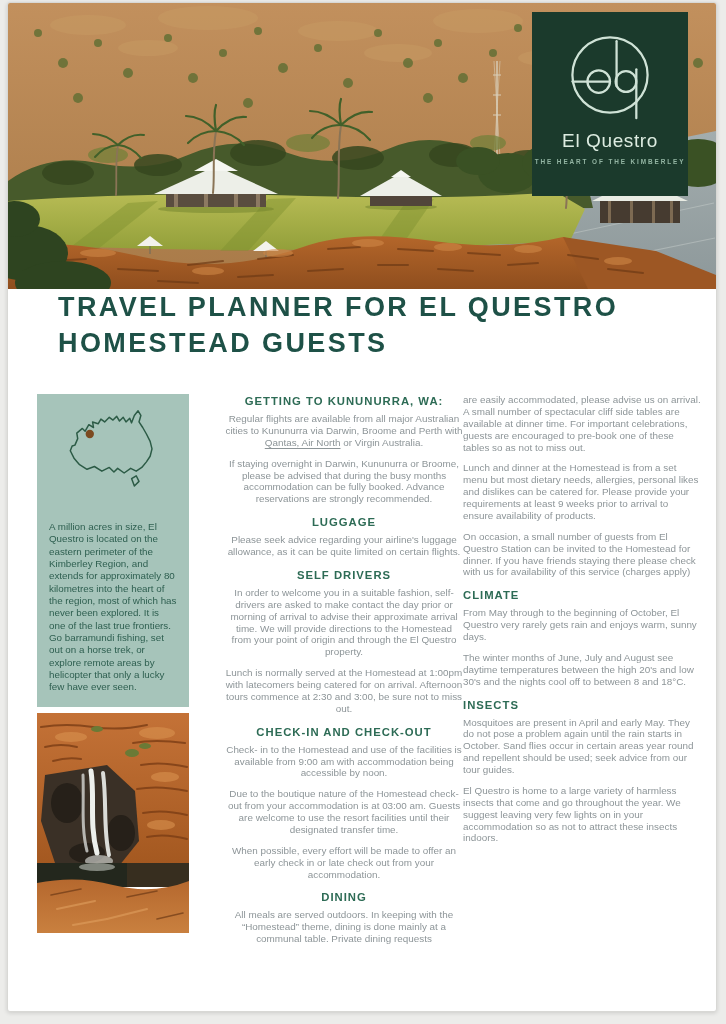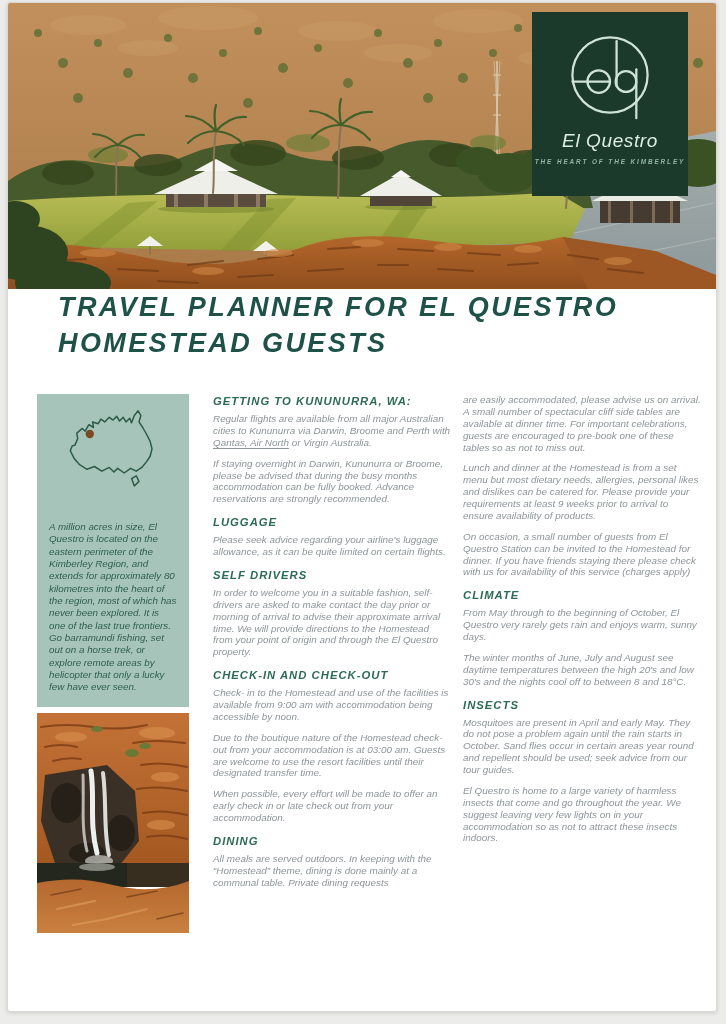--- a/index.html
+++ b/index.html
@@ -1,37 +1,37 @@
 <!DOCTYPE html>
 <html><head>
 <meta charset="utf-8">
 <style>
   html,body{margin:0;padding:0;background:#ececeb;}
   .canvas{position:relative;width:726px;height:1024px;background:#eceCEA;overflow:hidden;
-          font-family:"Liberation Sans",sans-serif;font-style:italic;}
+          font-family:"Liberation Sans",sans-serif;}
   .page{position:absolute;left:7px;top:2px;width:710px;height:1010px;background:#ffffff;
         border:1px solid #d8d8d5;border-radius:3px;box-shadow:0 1px 4px rgba(0,0,0,.14);
         overflow:hidden;box-sizing:border-box;}
   .hero{position:absolute;top:0;left:0;width:708px;height:286px;overflow:hidden;}
   .hero svg{display:block;}
   .badge{position:absolute;top:9px;right:28px;width:156px;height:184px;background:#1b3a2c;
          display:flex;flex-direction:column;align-items:center;padding-top:16px;box-sizing:border-box;}
   .badge-logo{width:94px;height:94px;}
   .badge-name{margin-top:8px;color:#ddece1;font-size:19px;letter-spacing:.6px;font-weight:400;}
   .badge-tagline{margin-top:6px;color:#93b5a3;font-size:6.4px;letter-spacing:1.9px;font-weight:700;}
   .doc-title{position:absolute;left:50px;top:287px;width:630px;margin:0;color:#1e5147;
              font-size:27px;font-weight:700;letter-spacing:2.4px;line-height:1.33;}
   .doc-title span{display:block;}
   .col{position:absolute;top:391px;}
   .col-side{left:29px;width:125px;}
   .mapbox{background:#a6c4ba;width:152px;box-sizing:border-box;padding:12px 12px 13px;}
   .mapbox svg{display:block;margin:2px auto 9px;}
   .blurb{color:#2e5f50;font-size:9.8px;line-height:1.26;margin:0;}
   .waterfall{display:block;margin-top:6px;}
-  .col-mid{left:205px;width:238px;}
+  .col-mid{left:217px;width:238px;text-align:center;}
   .col-right{left:455px;width:238px;}
   .sec{color:#2d6b55;font-size:11.3px;font-weight:700;letter-spacing:1px;margin:11px 0 6px;}
   .sec.first{margin-top:1px;}
   .body-p{color:#8d9598;font-size:9.9px;line-height:1.2;margin:0 0 9px;}
   .linkish{text-decoration:underline;text-underline-offset:1.5px;}
 </style>
 </head>
 <body>
 
 <div class="canvas">
@@ -340,20 +340,21 @@
     <div class="col col-mid">
       <h3 class="sec first">GETTING TO KUNUNURRA, WA:</h3>
       <p class="body-p"><span>Regular flights are available from all major Australian cities to Kununurra via Darwin, Broome and Perth with </span><span class="linkish">Qantas, Air North</span><span> or Virgin Australia.</span></p>
       <p class="body-p">If staying overnight in Darwin, Kununurra or Broome, please be advised that during the busy months accommodation can be fully booked. Advance reservations are strongly recommended.</p>
 
       <h3 class="sec">LUGGAGE</h3>
       <p class="body-p">Please seek advice regarding your airline's luggage allowance, as it can be quite limited on certain flights.</p>
 
       <h3 class="sec">SELF DRIVERS</h3>
       <p class="body-p">In order to welcome you in a suitable fashion, self-drivers are asked to make contact the day prior or morning of arrival to advise their approximate arrival time. We will provide directions to the Homestead from your point of origin and through the El Questro property.</p>
+      <p class="body-p">Lunch is normally served at the Homestead at 1:00pm with latecomers being catered for on arrival. Afternoon tours commence at 2:30 and 3:00, be sure not to miss out.</p>
 
       <h3 class="sec">CHECK-IN AND CHECK-OUT</h3>
       <p class="body-p">Check- in to the Homestead and use of the facilities is available from 9:00 am with accommodation being accessible by noon.</p>
       <p class="body-p">Due to the boutique nature of the Homestead check-out from your accommodation is at 03:00 am. Guests are welcome to use the resort facilities until their designated transfer time.</p>
       <p class="body-p">When possible, every effort will be made to offer an early check in or late check out from your accommodation.</p>
 
       <h3 class="sec">DINING</h3>
       <p class="body-p">All meals are served outdoors. In keeping with the “Homestead” theme, dining is done mainly at a communal table. Private dining requests</p>
     </div>
 

